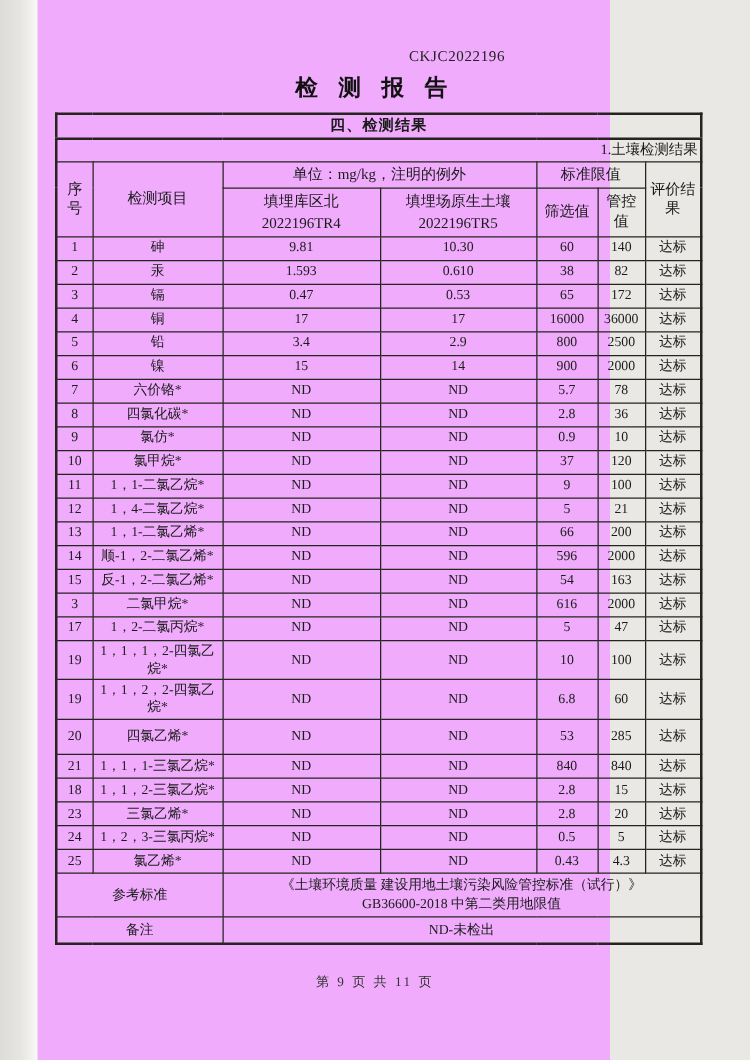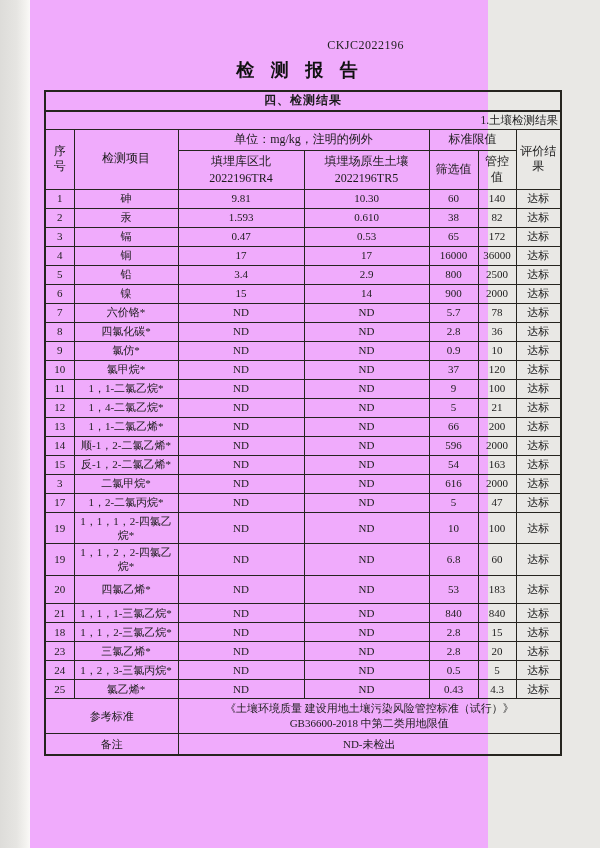--- a/index.html
+++ b/index.html
@@ -281,21 +281,21 @@
           <td>6.8</td>
           <td>60</td>
           <td>达标</td>
         </tr>
         <tr>
           <td>20</td>
           <td>四氯乙烯*</td>
           <td>ND</td>
           <td>ND</td>
           <td>53</td>
-          <td>183</td>
+          <td>285</td>
           <td>达标</td>
         </tr>
         <tr>
           <td>21</td>
           <td>1，1，1-三氯乙烷*</td>
           <td>ND</td>
           <td>ND</td>
           <td>840</td>
           <td>840</td>
           <td>达标</td>
@@ -345,13 +345,14 @@
           <div>GB36600-2018 中第二类用地限值</div>
         </td>
       </tr>
       <tr class="note-row">
         <td colspan="2">备注</td>
         <td colspan="5">ND-未检出</td>
       </tr>
     </tfoot>
   </table>
 
+  <div class="page-footer">第 9 页 共 11 页</div>
 </div>
 
 </body></html>

